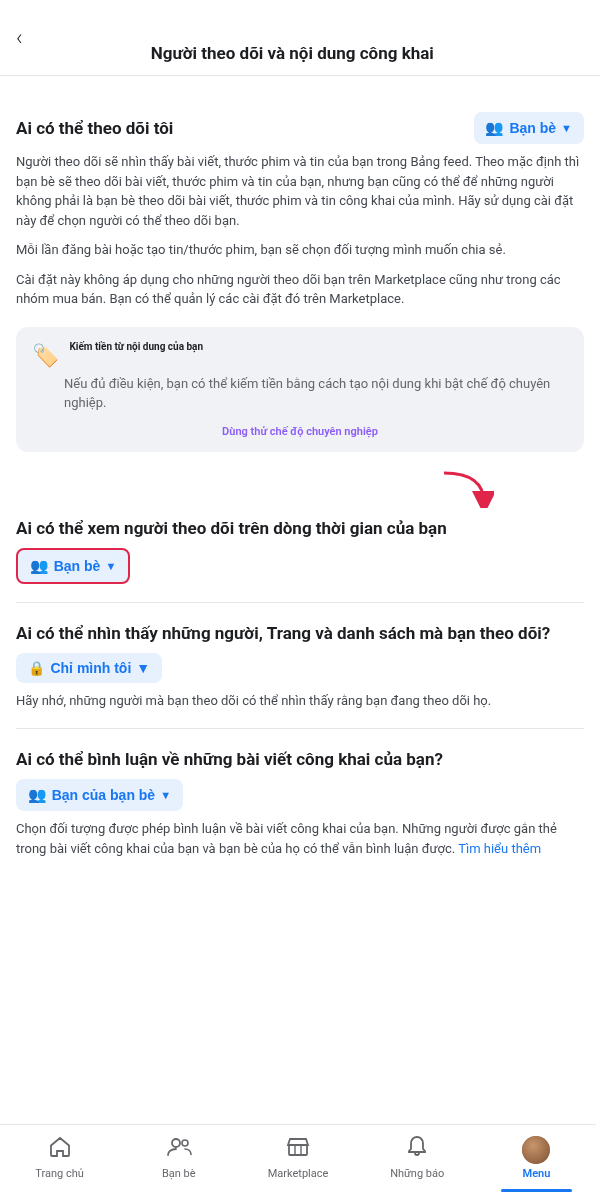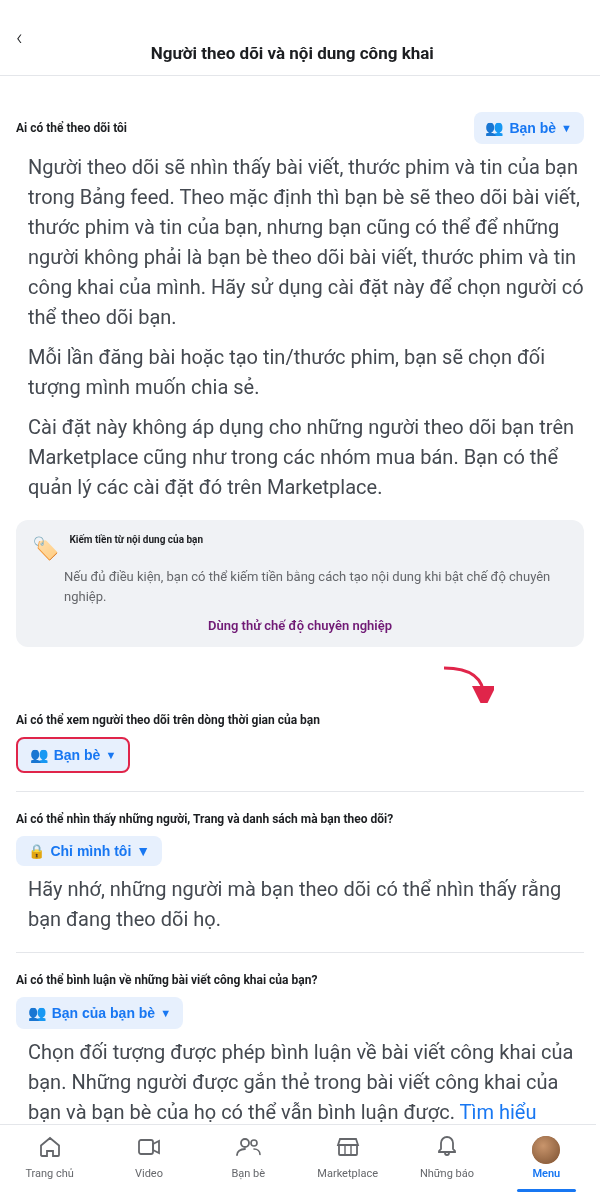--- a/index.html
+++ b/index.html
@@ -49,21 +49,21 @@
 
     
     .section-header {
       display: flex;
       align-items: center;
       justify-content: space-between;
       margin-bottom: 8px;
       margin-top: 20px;
     }
     .section-title {
-      font-size: 12px;
+      font-size: 17px;
       font-weight: 700;
       color: #1c1e21;
       flex: 1;
       padding-right: 4px;
     }
 
     
     .dropdown-btn {
       display: flex;
       align-items: center;
@@ -102,25 +102,24 @@
       font-weight: 600;
       color: #1877f2;
       cursor: pointer;
       white-space: nowrap;
       min-width: 120px;
       justify-content: center;
     }
 
     
     .body-text {
-      font-size: 20px;
+      font-size: 13px;
       color: #444950;
       line-height: 1.5;
       margin-bottom: 10px;
-      margin-left: 12px;
     }
     .body-text a {
       color: #1877f2;
       text-decoration: none;
     }
 
     
     .info-card {
       background: #f0f2f5;
       border-radius: 12px;
@@ -145,22 +144,22 @@
     .info-card-body {
       font-size: 13px;
       color: #65676b;
       line-height: 1.5;
       margin-left: 32px;
     }
     .info-card-link {
       display: block;
       margin-top: 12px;
       text-align: center;
-      color: #701a75;
-      font-size: 13px;
+      color: #8b5cf6;
+      font-size: 11px;
       font-weight: 600;
       text-decoration: none;
       cursor: pointer;
     }
 
     
     .arrow-container {
       display: flex;
       justify-content: flex-end;
       margin-bottom: -10px;
@@ -343,29 +342,20 @@
 <nav class="bottom-nav">
   <div class="nav-item">
     <span class="nav-icon">
       <svg width="24" height="24" viewBox="0 0 24 24" fill="none" xmlns="http://www.w3.org/2000/svg">
         <path d="M3 10.5L12 3L21 10.5V20C21 20.55 20.55 21 20 21H15V16H9V21H4C3.45 21 3 20.55 3 20V10.5Z" stroke="#65676b" stroke-width="1.8" fill="none"></path>
       </svg>
     </span>
     <span class="nav-label">Trang chủ</span>
   </div>
 
-  <div class="nav-item">
-    <span class="nav-icon">
-      <svg width="24" height="24" viewBox="0 0 24 24" fill="none" xmlns="http://www.w3.org/2000/svg">
-        <rect x="2" y="5" width="14" height="14" rx="2" stroke="#65676b" stroke-width="1.8" fill="none"></rect>
-        <path d="M16 9L22 6V18L16 15V9Z" stroke="#65676b" stroke-width="1.8" fill="none"></path>
-      </svg>
-    </span>
-    <span class="nav-label">Video</span>
-  </div>
 
   <div class="nav-item">
     <span class="nav-icon">
       <svg width="26" height="24" viewBox="0 0 26 24" fill="none" xmlns="http://www.w3.org/2000/svg">
         <circle cx="10" cy="8" r="4" stroke="#65676b" stroke-width="1.8" fill="none"></circle>
         <path d="M2 20C2 16.686 5.134 14 10 14" stroke="#65676b" stroke-width="1.8" stroke-linecap="round"></path>
         <circle cx="19" cy="8" r="3" stroke="#65676b" stroke-width="1.6" fill="none"></circle>
         <path d="M19 14C22.5 14 25 16.2 25 19.5" stroke="#65676b" stroke-width="1.6" stroke-linecap="round"></path>
       </svg>
     </span>

